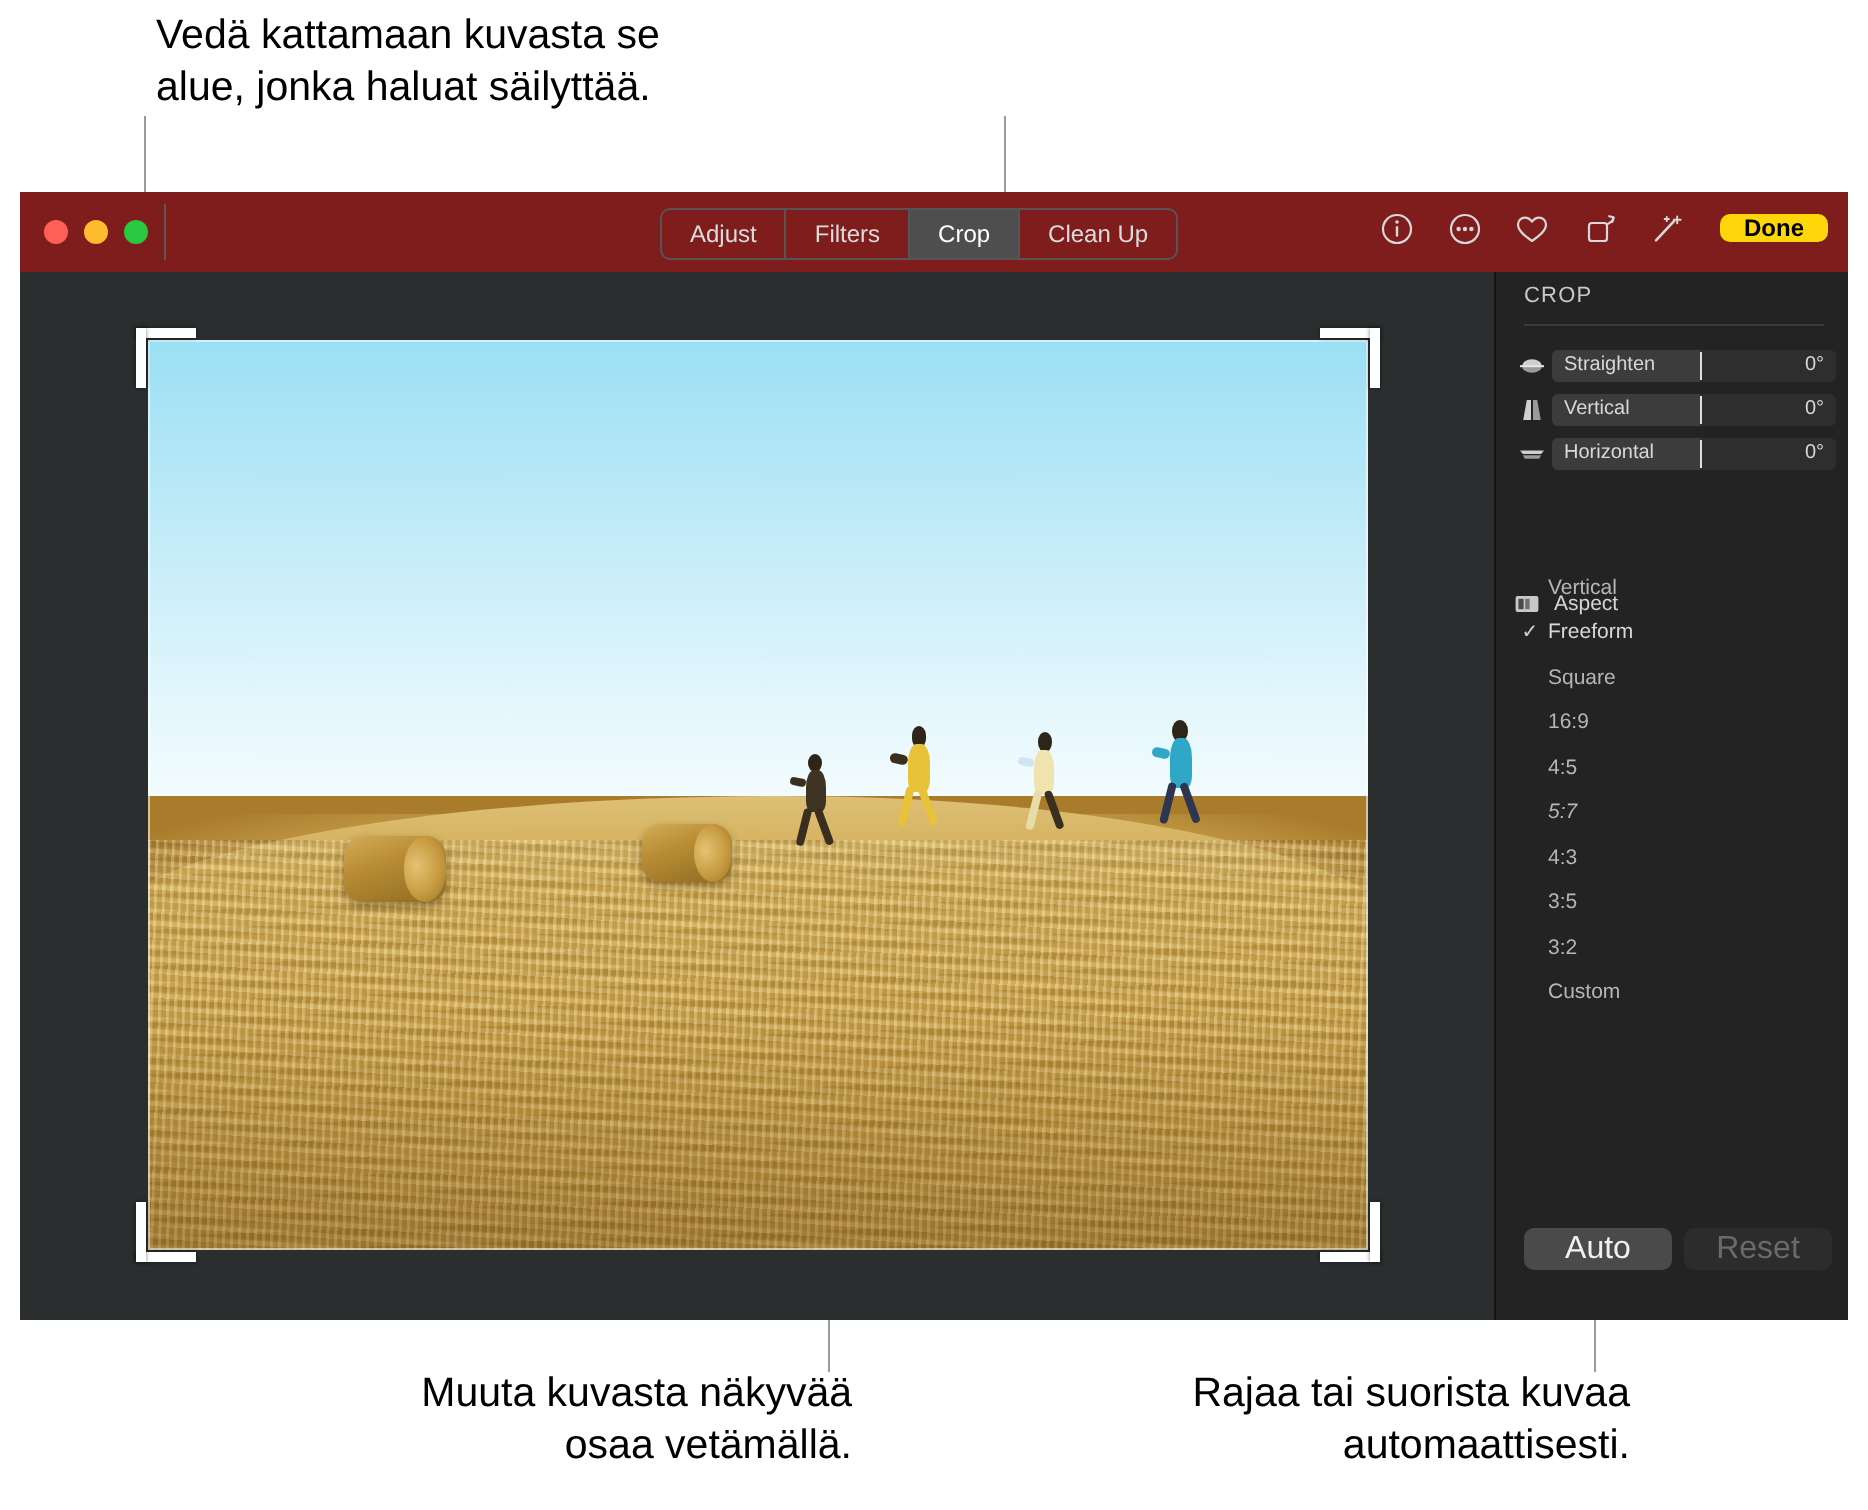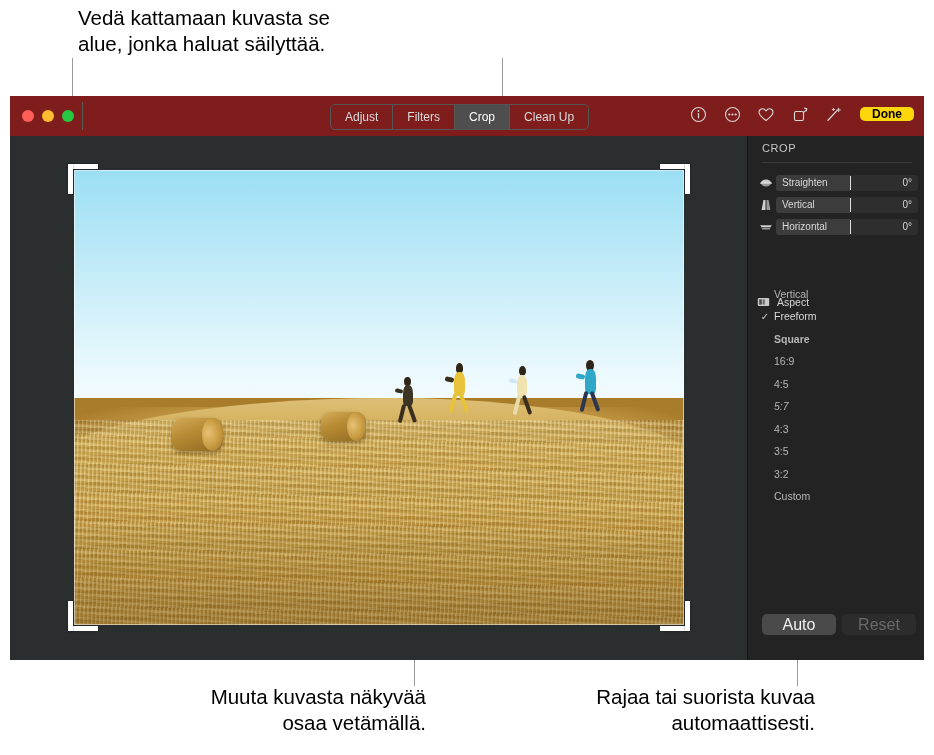--- a/index.html
+++ b/index.html
@@ -471,21 +471,21 @@
       </div>
 
       <div class="aspect-item" style="top:150px;">
         <span class="aspect-check"></span>
         <span class="aspect-label">Vertical</span>
       </div>
       <div class="aspect-item" style="top:172px;">
         <span class="aspect-check">✓</span>
         <span class="aspect-label" style="color:#d8d8d8;">Freeform</span>
       </div>
-      <div class="aspect-item" style="top:195px;font-weight:bold;">
+      <div class="aspect-item" style="top:195px;">
         <span class="aspect-check"></span>
         <span class="aspect-label">Square</span>
       </div>
       <div class="aspect-item" style="top:217px;">
         <span class="aspect-check"></span>
         <span class="aspect-label">16:9</span>
       </div>
       <div class="aspect-item" style="top:240px;">
         <span class="aspect-check"></span>
         <span class="aspect-label">4:5</span>

